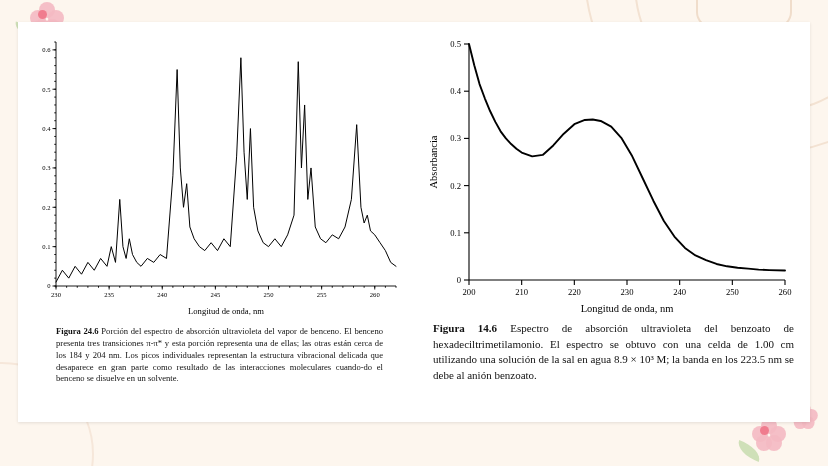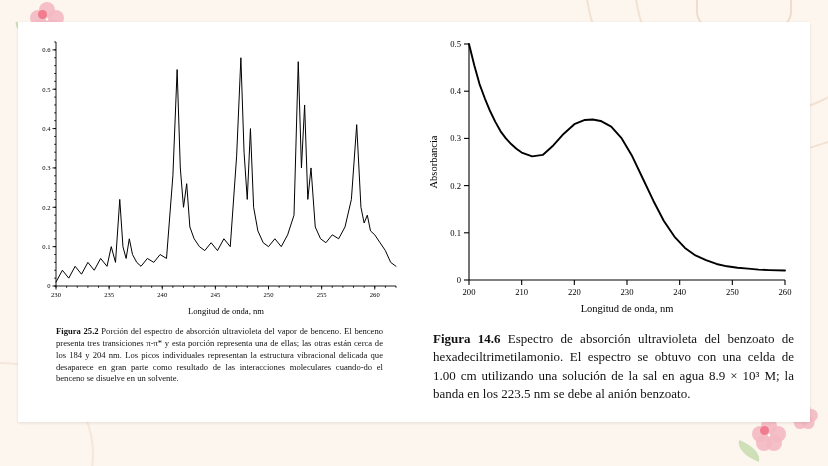--- a/index.html
+++ b/index.html
@@ -55,21 +55,21 @@
 
   .figwrap { position:relative; }
   .figwrap svg { display:block; }
 
   .caption {
     font-size:8.6px; line-height:1.38; color:#111; text-align:justify;
     font-family:"Liberation Serif", serif;
   }
   .caption b { font-weight:bold; }
   .caption-left { margin:6px 22px 0 30px; }
-  .caption-right { margin:10px 8px 0 8px; font-size:13px; line-height:1.42; }
+  .caption-right { margin:1px 8px 0 8px; font-size:11px; line-height:1.42; }
 </style>
 </head>
 <body>
 
 <div class="bg-deco">
   <div class="arc a1"></div>
   <div class="arc a2"></div>
   <div class="arc a3"></div>
   <div class="notch"></div>
 
@@ -200,21 +200,21 @@
           <line x1="30" y1="43.48387096774189" x2="28.25" y2="43.48387096774189" stroke="#000" stroke-width="0.9"></line>
           <line x1="30" y1="35.61290322580638" x2="28.25" y2="35.61290322580638" stroke="#000" stroke-width="0.9"></line>
           <line x1="30" y1="27.74193548387089" x2="28.25" y2="27.74193548387089" stroke="#000" stroke-width="0.9"></line>
           <line x1="30" y1="19.870967741935402" x2="28.25" y2="19.870967741935402" stroke="#000" stroke-width="0.9"></line>
           <line x1="30" y1="11.999999999999886" x2="28.25" y2="11.999999999999886" stroke="#000" stroke-width="0.9"></line>
           <path d="M30.00 252.06 L36.37 240.26 L42.75 248.13 L49.13 236.32 L55.50 244.19 L61.88 232.39 L68.25 240.26 L74.62 228.45 L81.00 236.32 L85.25 216.65 L89.50 232.39 L93.75 169.42 L96.94 216.65 L100.12 228.45 L103.31 208.77 L106.50 224.52 L110.75 232.39 L115.00 236.32 L121.37 228.45 L127.75 232.39 L134.13 224.52 L140.50 228.45 L146.88 145.81 L151.13 39.55 L154.31 137.94 L157.50 177.29 L160.69 153.68 L163.87 196.97 L168.13 208.77 L173.44 216.65 L178.75 220.58 L185.12 212.71 L191.50 220.58 L197.88 208.77 L204.25 216.65 L210.63 126.13 L214.88 27.74 L218.06 122.19 L221.25 169.42 L224.44 98.58 L227.62 177.29 L231.88 200.90 L237.19 212.71 L242.50 216.65 L248.87 208.77 L255.25 216.65 L261.63 204.84 L268.00 185.16 L272.25 31.68 L275.44 137.94 L278.63 74.97 L281.81 169.42 L285.00 137.94 L289.25 196.97 L294.56 208.77 L299.88 212.71 L306.25 204.84 L312.63 208.77 L319.00 196.97 L325.38 169.42 L330.69 94.65 L334.94 177.29 L338.13 193.03 L341.31 185.16 L344.50 200.90 L348.75 204.84 L354.06 212.71 L359.38 220.58 L364.69 232.39 L370.00 236.32" fill="none" stroke="#000" stroke-width="1" stroke-linejoin="round" stroke-linecap="round"></path>
           <text x="200" y="284" text-anchor="middle" font-size="8.6" font-family="Liberation Serif, serif" fill="#000">Longitud de onda, nm</text>
         </svg>
     </div>
     <div class="caption caption-left">
-      <b>Figura 25.2</b>
+      <b>Figura 24.6</b>
       <span>Porción del espectro de absorción ultravioleta del vapor de benceno. El benceno presenta tres transiciones π-π* y esta porción representa una de ellas; las otras están cerca de los 184 y 204 nm. Los picos individuales representan la estructura vibracional delicada que desaparece en gran parte como resultado de las interacciones moleculares cuando-do el benceno se disuelve en un solvente.</span>
     </div>
   </div>
 
   <div class="panel panel-right">
     <div class="figwrap">
       <svg id="chart-right" width="372" height="290" viewBox="0 0 372 290">
           <line x1="44" y1="250" x2="360" y2="250" stroke="#000" stroke-width="1.1"></line>
           <line x1="44" y1="14" x2="44" y2="250" stroke="#000" stroke-width="1.1"></line>
           <line x1="44" y1="250" x2="44" y2="255" stroke="#000" stroke-width="1.1"></line>

